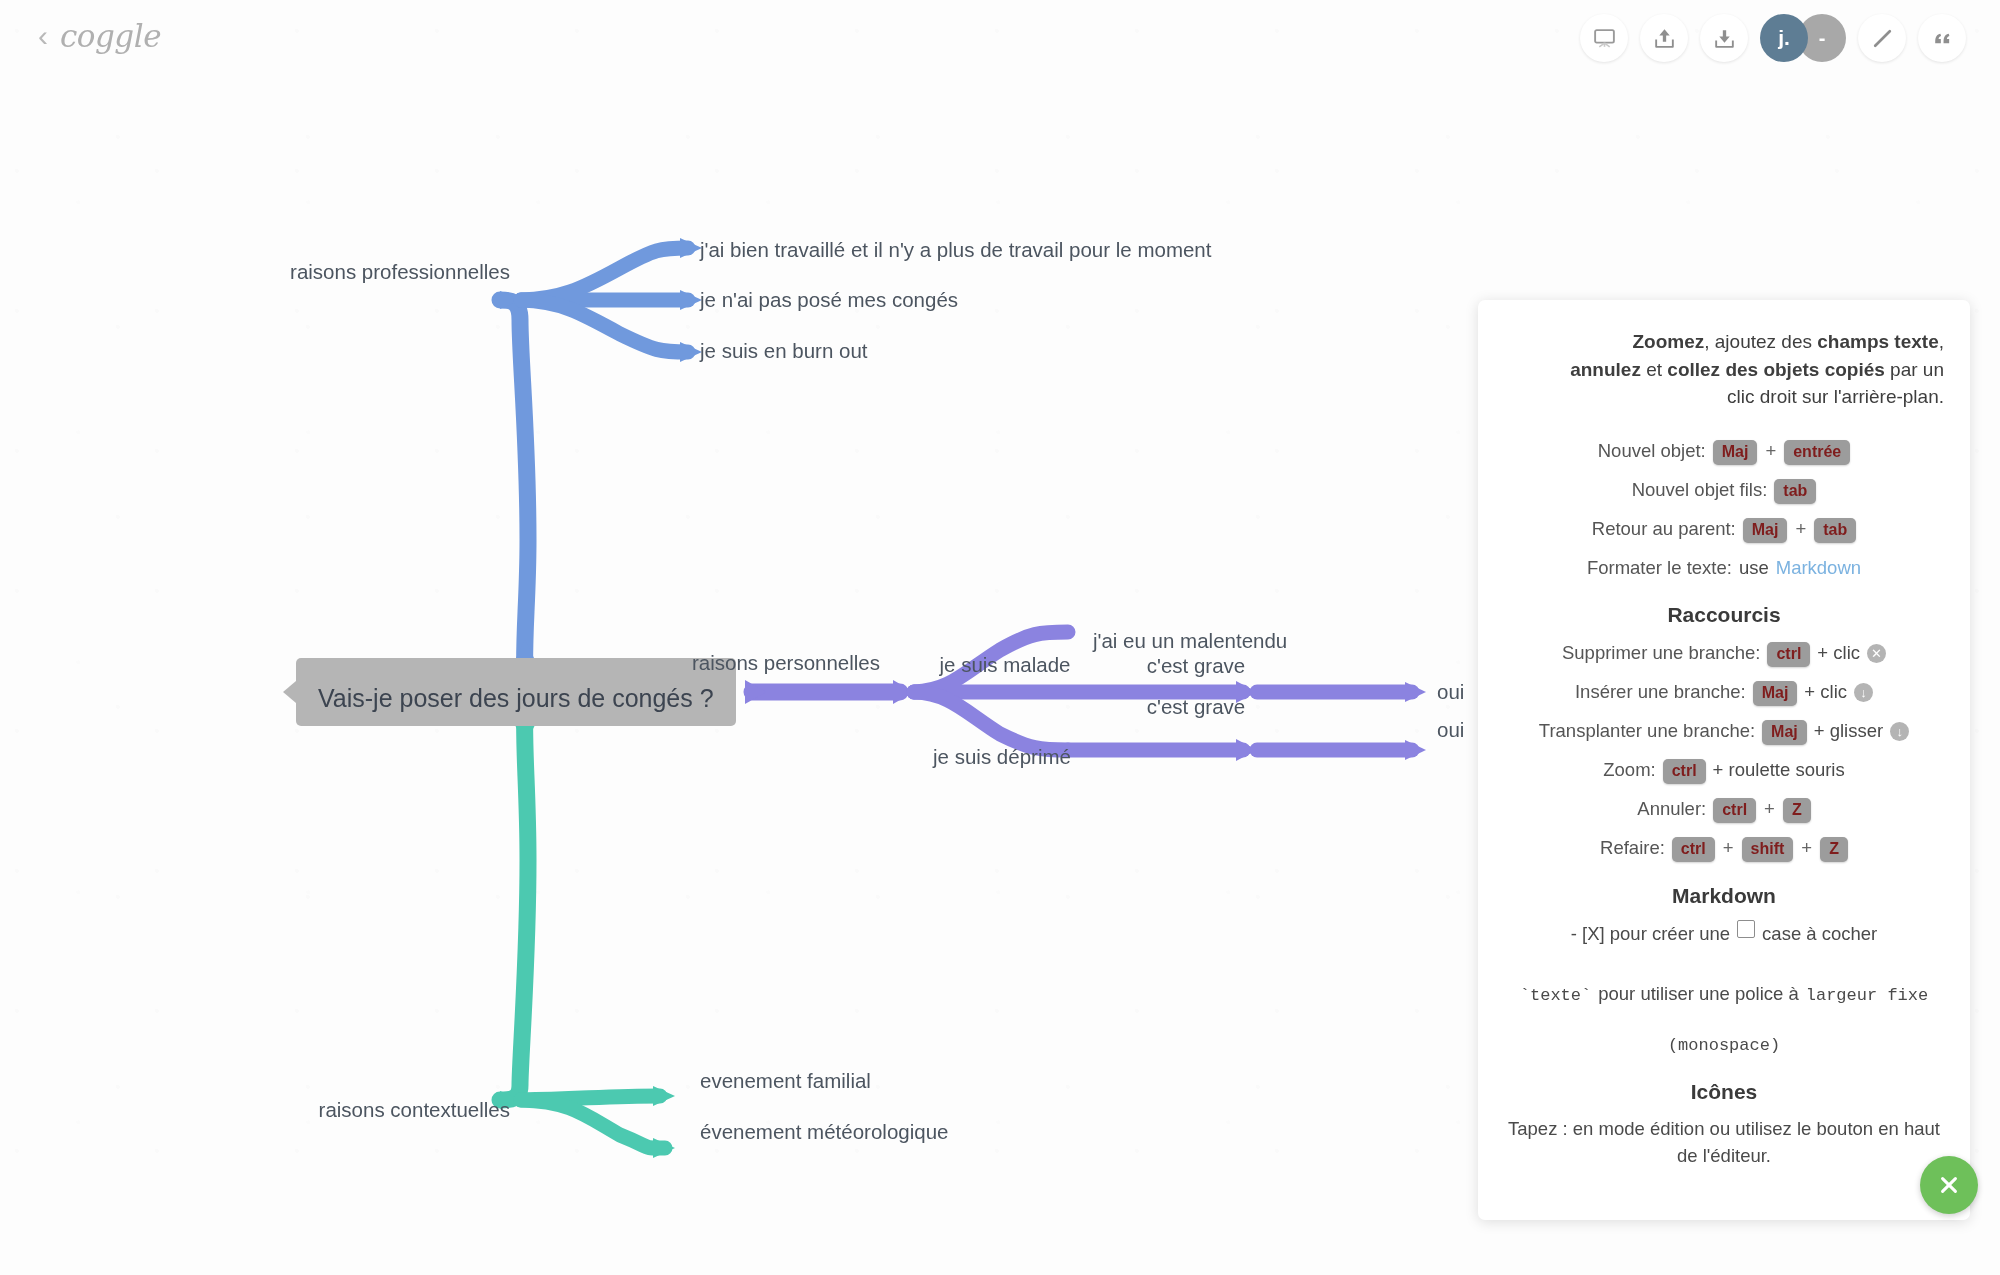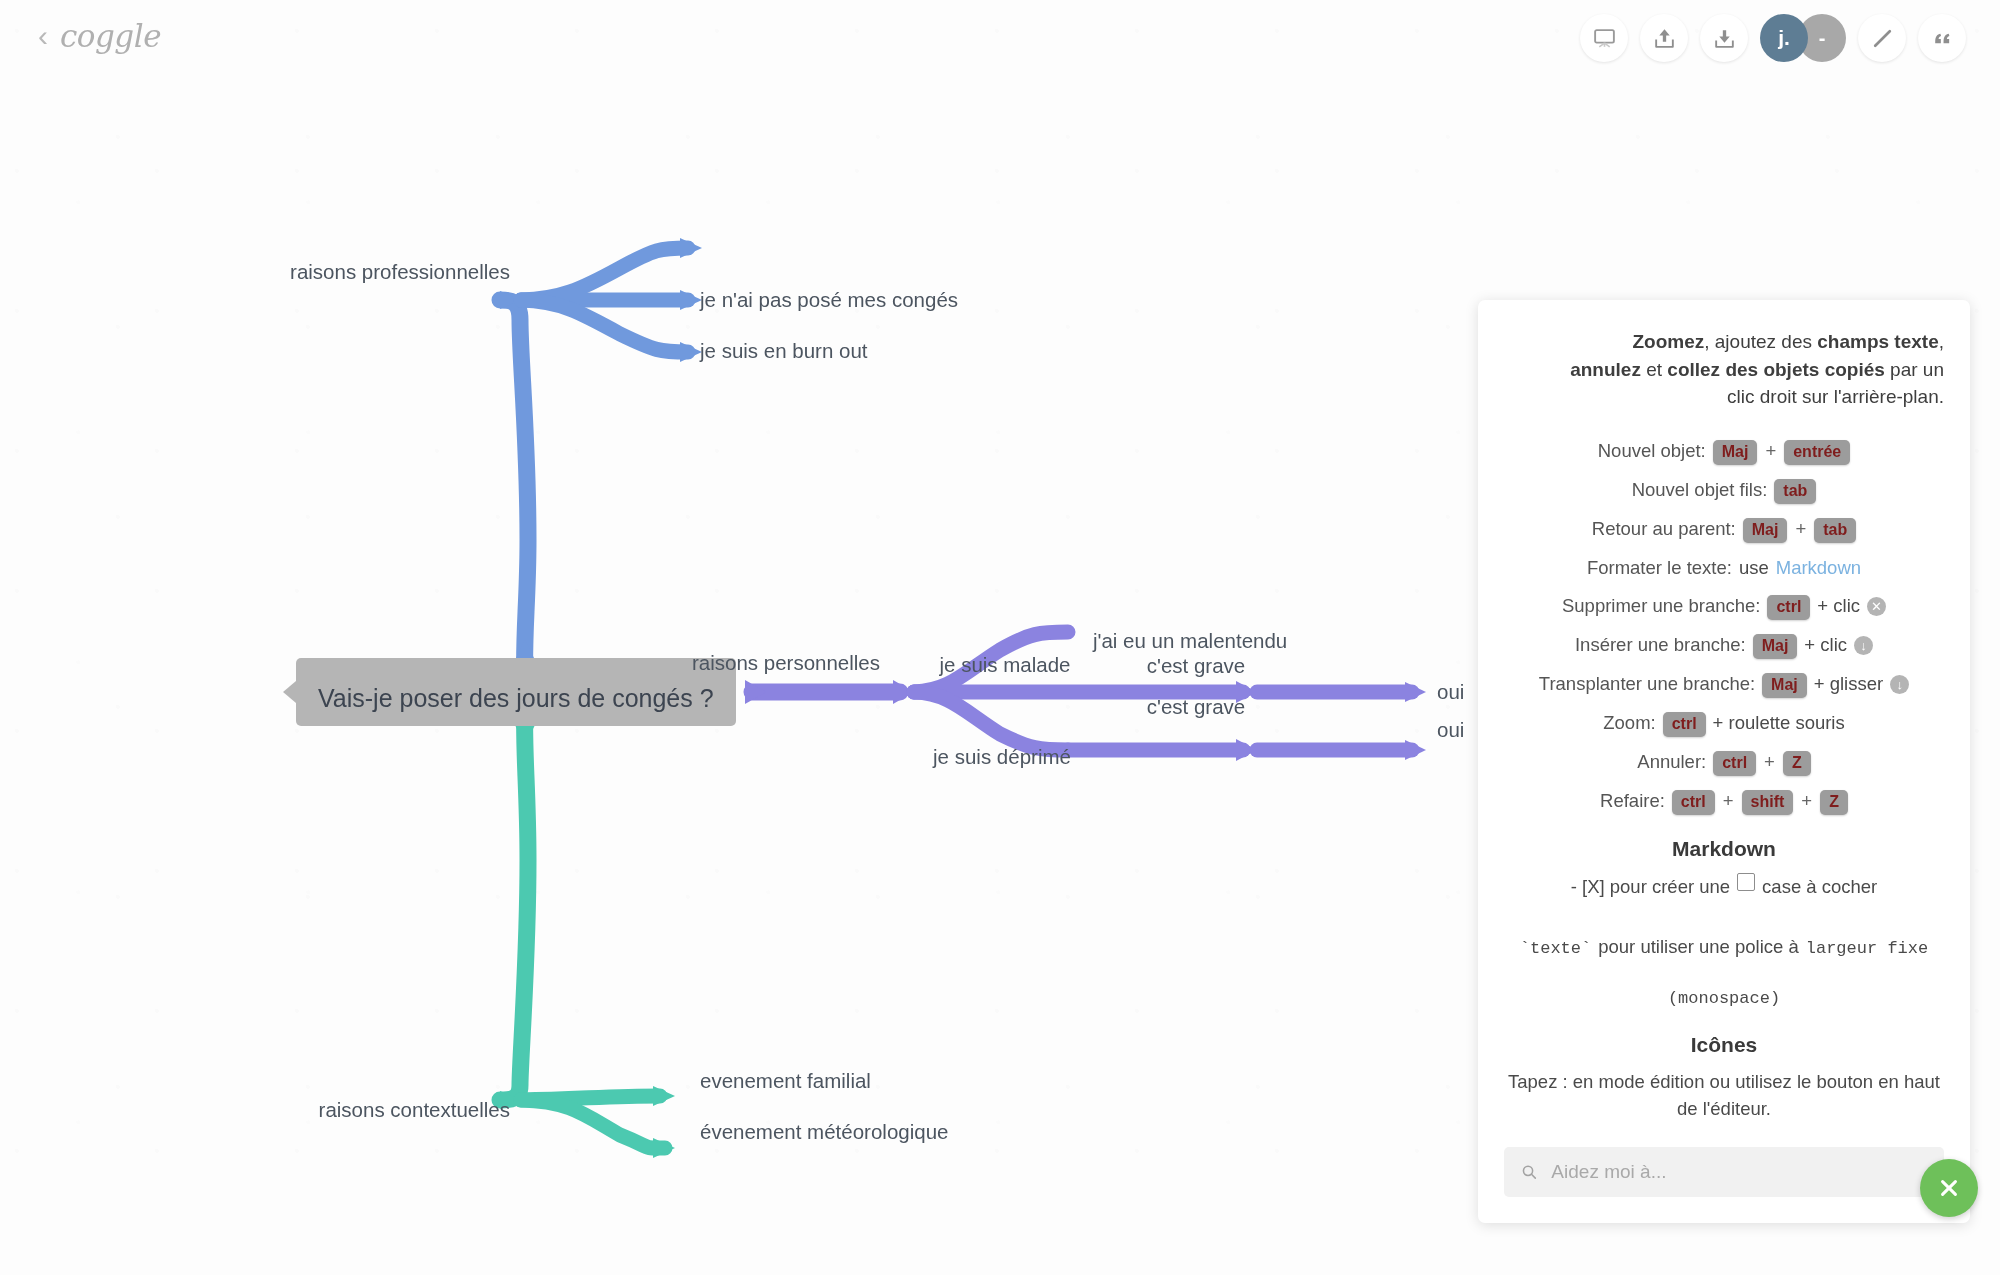--- a/index.html
+++ b/index.html
@@ -326,20 +326,21 @@
         <path d="M653,1086 L675,1096 L653,1106 Z" fill="#4cc9b0"></path>
 
         <path d="M521,1100 C570,1101 585,1115 620,1135 C655,1149 640,1148 665,1148" fill="none" stroke="#4cc9b0" stroke-width="15" stroke-linecap="round"></path>
         <path d="M653,1138 L675,1148 L653,1158 Z" fill="#4cc9b0"></path>
       </g>
     </svg>
 
     <div id="root-node">Vais-je poser des jours de congés ?</div>
 
     <div class="node-label rmid" style="left:510px; top:272px;">raisons professionnelles</div>
+    <div class="node-label lmid" style="left:700px; top:250px;">j'ai bien travaillé et il n'y a plus de travail pour le moment</div>
     <div class="node-label lmid" style="left:700px; top:300px;">je n'ai pas posé mes congés</div>
     <div class="node-label lmid" style="left:700px; top:351px;">je suis en burn out</div>
 
     <div class="node-label center" style="left:786px; top:663px;">raisons personnelles</div>
     <div class="node-label center" style="left:1005px; top:665px;">je suis malade</div>
     <div class="node-label lmid" style="left:1093px; top:641px;">j'ai eu un malentendu</div>
     <div class="node-label center" style="left:1196px; top:666px;">c'est grave</div>
     <div class="node-label center" style="left:1196px; top:707px;">c'est grave</div>
     <div class="node-label center" style="left:1002px; top:757px;">je suis déprimé</div>
     <div class="node-label lmid" style="left:1437px; top:692px;">oui</div>
@@ -432,20 +433,21 @@
       <span class="plus">+</span>
       <span class="kbd">tab</span>
     </div>
 
     <div class="help-row">
       <span class="rowlabel">Formater le texte:</span>
       <span>use</span>
       <span class="link">Markdown</span>
     </div>
 
+    <div class="help-section-title">Raccourcis</div>
 
     <div class="help-row">
       <span class="rowlabel">Supprimer une branche:</span>
       <span class="kbd">ctrl</span>
       <span>+ clic</span>
       <span class="mini-icon">✕</span>
     </div>
 
     <div class="help-row">
       <span class="rowlabel">Insérer une branche:</span>
@@ -499,27 +501,20 @@
       <span class="mono">(monospace)</span>
     </div>
 
     <div class="help-section-title">Icônes</div>
 
     <div class="help-row">
       <span style="display:block; text-align:center; line-height:1.45;">Tapez : en mode édition ou utilisez le bouton en haut de l'éditeur.</span>
     </div>
 
     <div id="help-search-wrap">
-      <div id="help-search">
-        <svg width="20" height="20" viewBox="0 0 24 24">
-          <circle cx="10.5" cy="10.5" r="6" fill="none" stroke="#a3a3a3" stroke-width="2"></circle>
-          <line x1="15" y1="15" x2="20" y2="20" stroke="#a3a3a3" stroke-width="2" stroke-linecap="round"></line>
-        </svg>
-        <input id="help-search-input" type="text" placeholder="Aidez moi à..." style="">
-      </div>
       <div id="help-close">
         <svg width="28" height="28" viewBox="0 0 24 24">
           <line x1="6.5" y1="6.5" x2="17.5" y2="17.5" stroke="#ffffff" stroke-width="2.6" stroke-linecap="round"></line>
           <line x1="17.5" y1="6.5" x2="6.5" y2="17.5" stroke="#ffffff" stroke-width="2.6" stroke-linecap="round"></line>
         </svg>
       </div>
     </div>
 
   </div>
 

